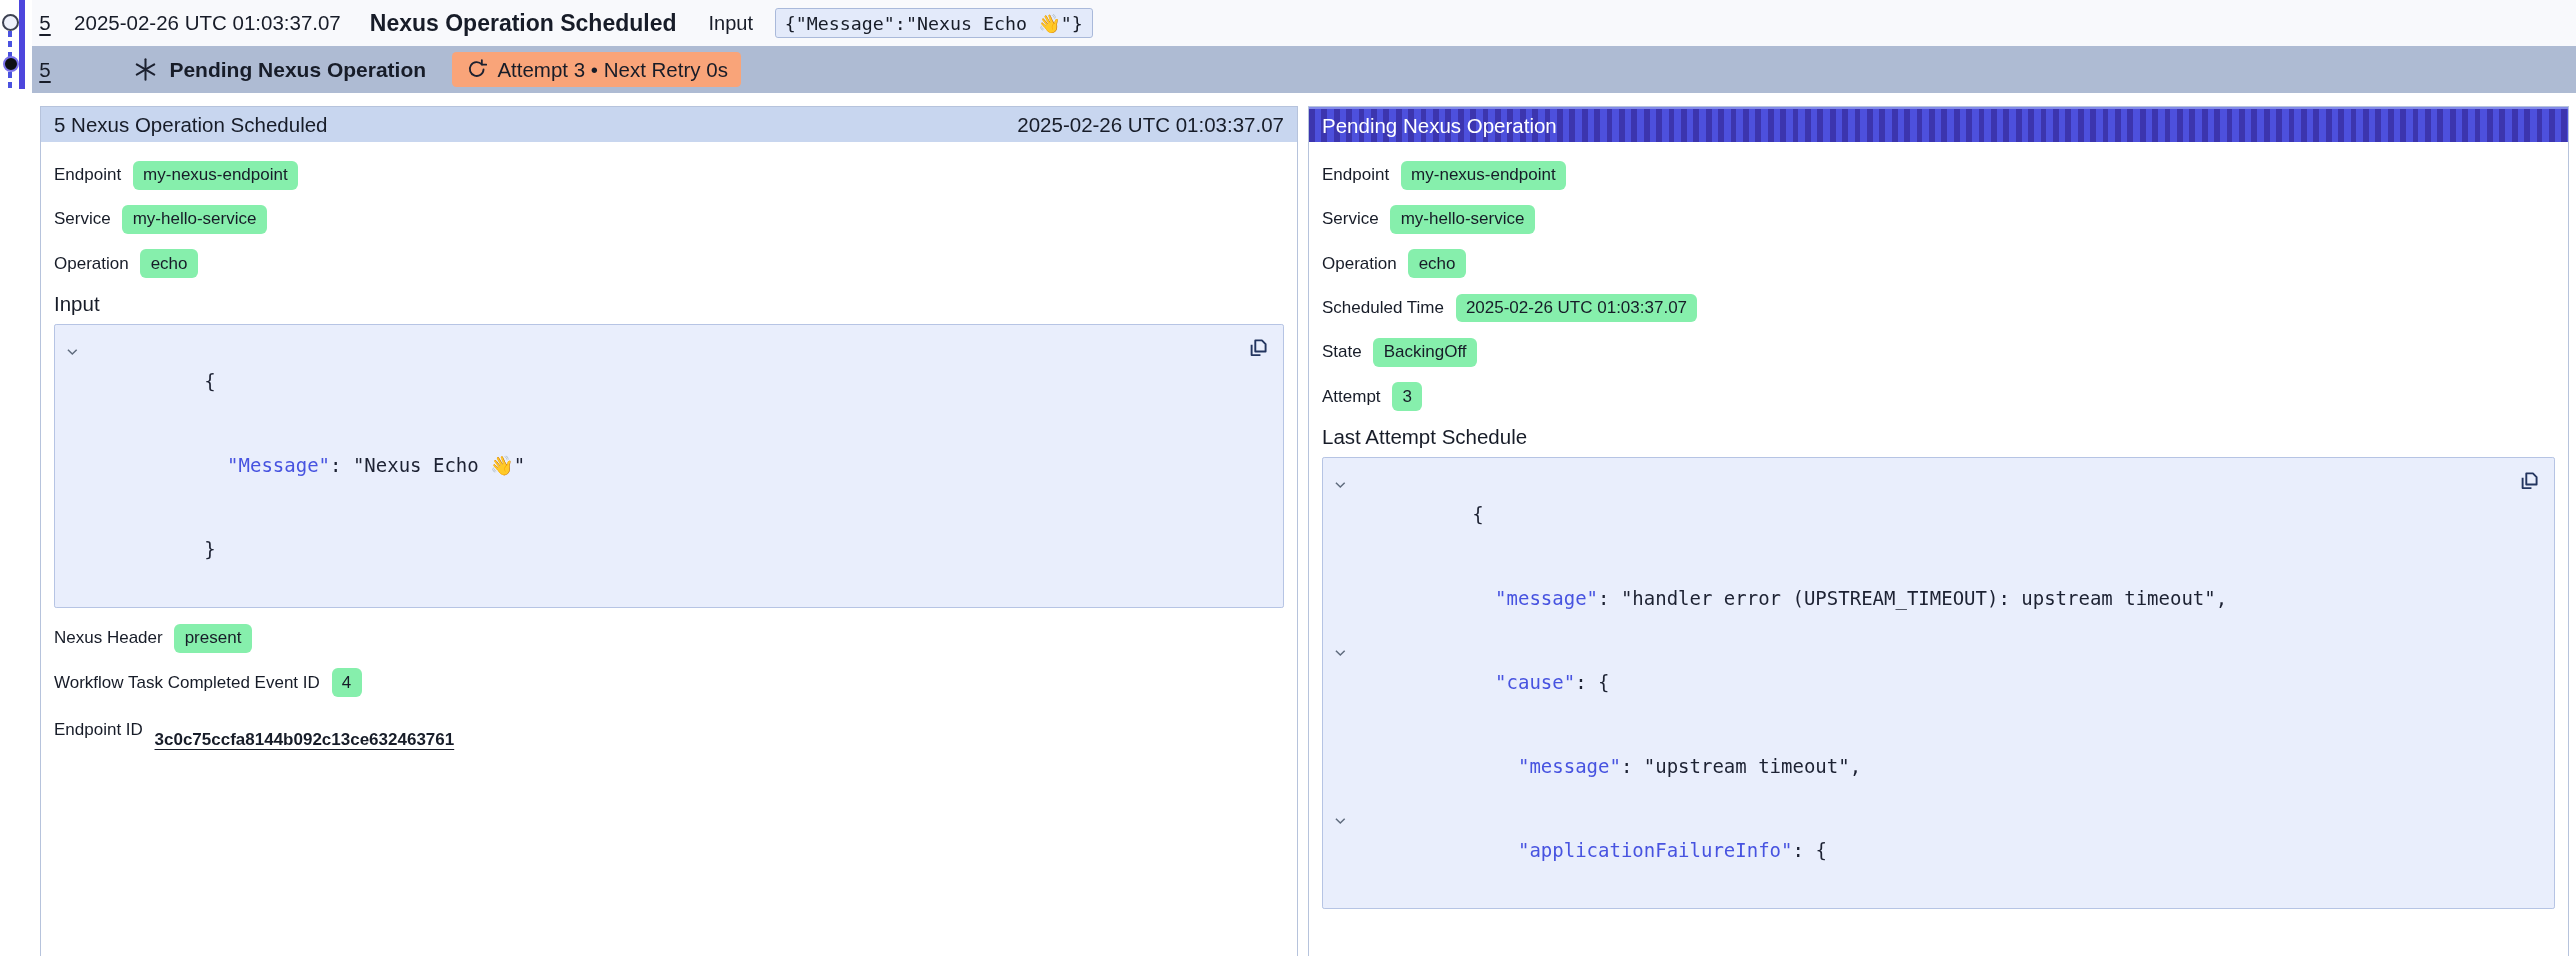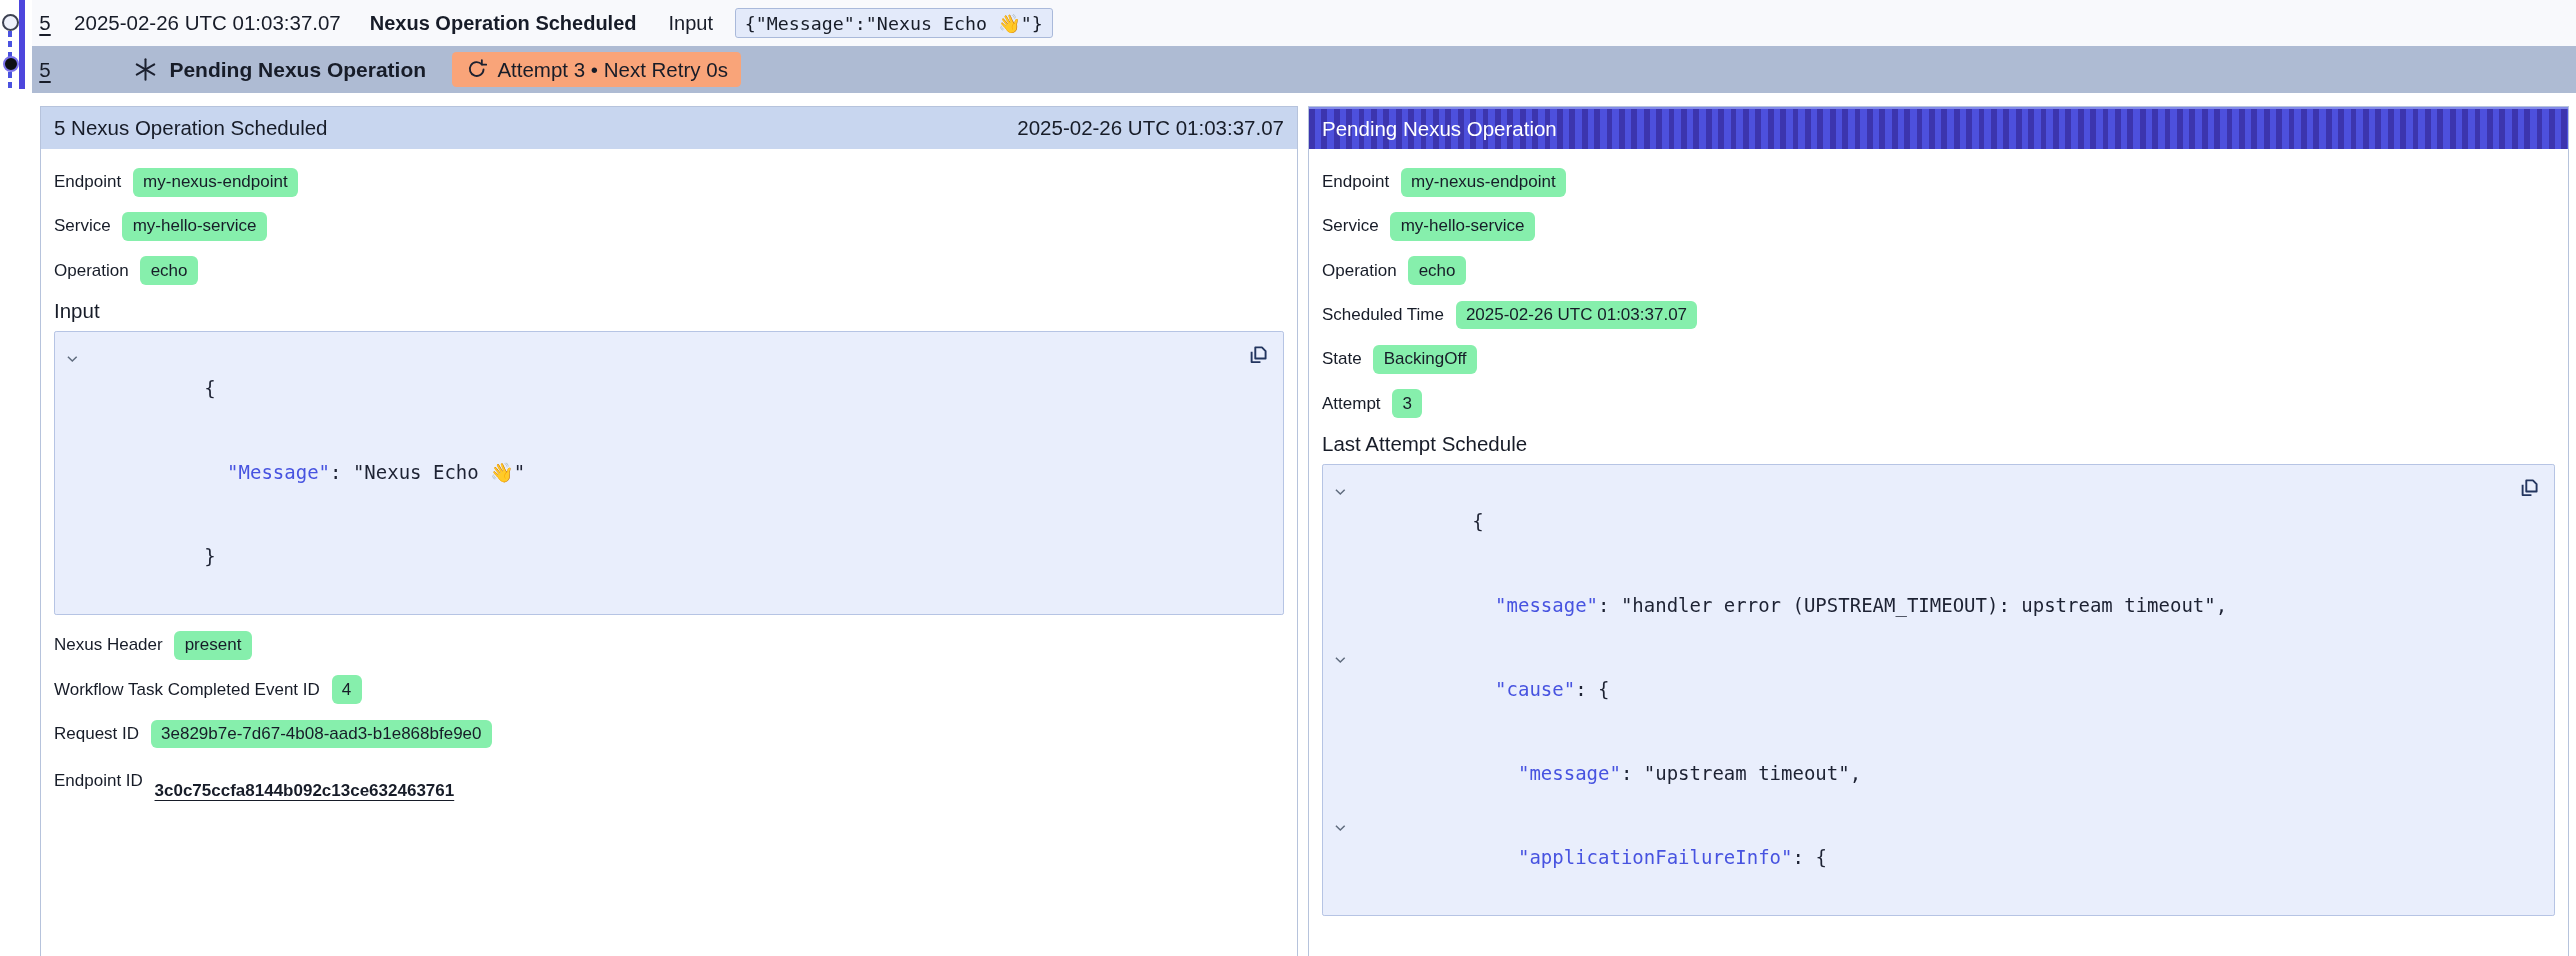--- a/index.html
+++ b/index.html
@@ -18,35 +18,35 @@
               border:2.2px solid #3d4252; background:#eef1fa; }
   .tl-dot   { position:absolute; left:2.9px; top:56px; width:16px; height:16px; border-radius:50%;
               background:#0d0f14; border:2.2px solid #7a71ea; }
 
   
   .event-row { position:absolute; left:32px; right:0; display:flex; align-items:center; padding-left:7.3px; }
   .row-scheduled { top:0; height:46px; background:#f8f9fc; }
   .row-pending   { top:46px; height:47px; background:#aebbd3; }
   .event-id { font-size:20.5px; text-decoration:underline; text-underline-offset:3.7px; color:#171c28; }
   .event-time  { font-size:20.5px; margin-left:23.4px; }
-  .event-title { font-size:20px; font-weight:700; margin-left:29px; }
+  .event-title { font-size:23px; font-weight:700; margin-left:29px; }
   .input-label { font-size:20px; margin-left:32px; }
   .input-chip  { margin-left:22px; font-family:"DejaVu Sans Mono",monospace; font-size:18.3px;
                  background:#e3eafa; border:1.5px solid #a9b9da; border-radius:2.9px; padding:3.7px 8.8px; }
   .asterisk-icon { margin-left:82px; display:inline-flex; }
   .pending-title { font-size:21px; font-weight:700; margin-left:11.7px; }
   .attempt-badge { margin-left:26px; display:inline-flex; gap:10.3px;
                    background:#f9a479; border-radius:4.4px; padding:5.9px 13px; font-size:20.5px; }
 
   
   .panel { position:absolute; top:106px; height:860px; background:#ffffff;
            border:1.5px solid #b6c3dc; }
   .panel-left  { left:40px;   width:1258px; }
   .panel-right { left:1308px; width:1261px; }
-  .panel-header { height:42px; display:flex; align-items:center; justify-content:space-between;
+  .panel-header { height:35px; display:flex; align-items:center; justify-content:space-between;
                   padding:0 13px; font-size:20.5px; font-weight:500; }
   .header-plain   { background:#c8d6ef; }
   .header-striped { background:repeating-linear-gradient(90deg,#3c35ae 0 5.9px,#4d50dd 5.9px 12.4px);
                     color:#ffffff; border-top:2.2px solid #8189e8; }
   .panel-body { padding:5.9px 13px; }
 
   .field { display:flex; align-items:center; margin:10.3px 0; min-height:34px; font-size:17px; }
   .field .label { margin-right:11.7px; }
   .badge { background:#86efac; border-radius:5.9px; padding:4.4px 10.3px; }
   .value-link { color:#171c28; text-decoration:underline; text-underline-offset:3.7px; font-weight:700;margin-top:20px; }
@@ -144,24 +144,20 @@
 
       <div class="field">
         <span class="label">Nexus Header</span>
         <span class="badge">present</span>
       </div>
       <div class="field">
         <span class="label">Workflow Task Completed Event ID</span>
         <span class="badge">4</span>
       </div>
       <div class="field">
-        <span class="label">Request ID</span>
-        <span class="badge">3e829b7e-7d67-4b08-aad3-b1e868bfe9e0</span>
-      </div>
-      <div class="field">
         <span class="label">Endpoint ID</span>
         <a class="value-link" href="#">3c0c75ccfa8144b092c13ce632463761</a>
       </div>
 
     </div>
   </section>
 
   <section class="panel panel-right">
     <header class="panel-header header-striped">
       <span>Pending Nexus Operation</span>

